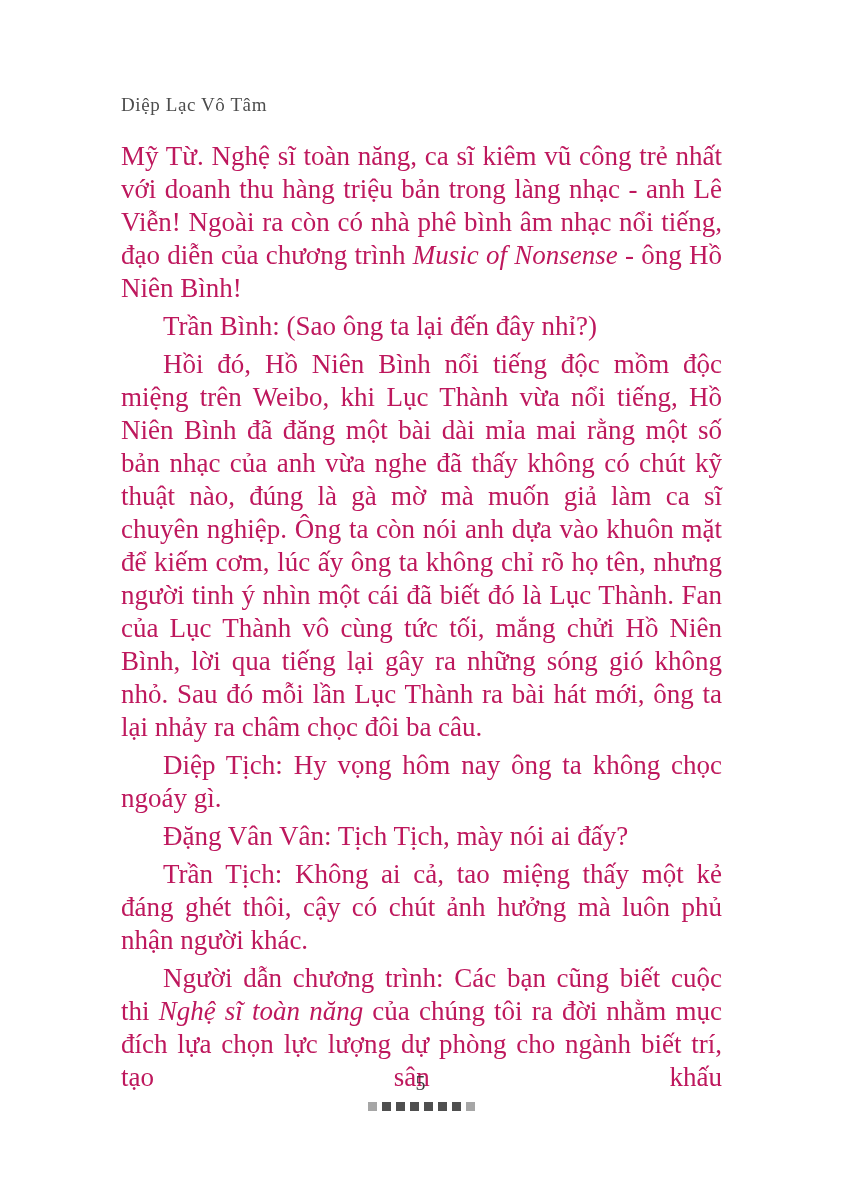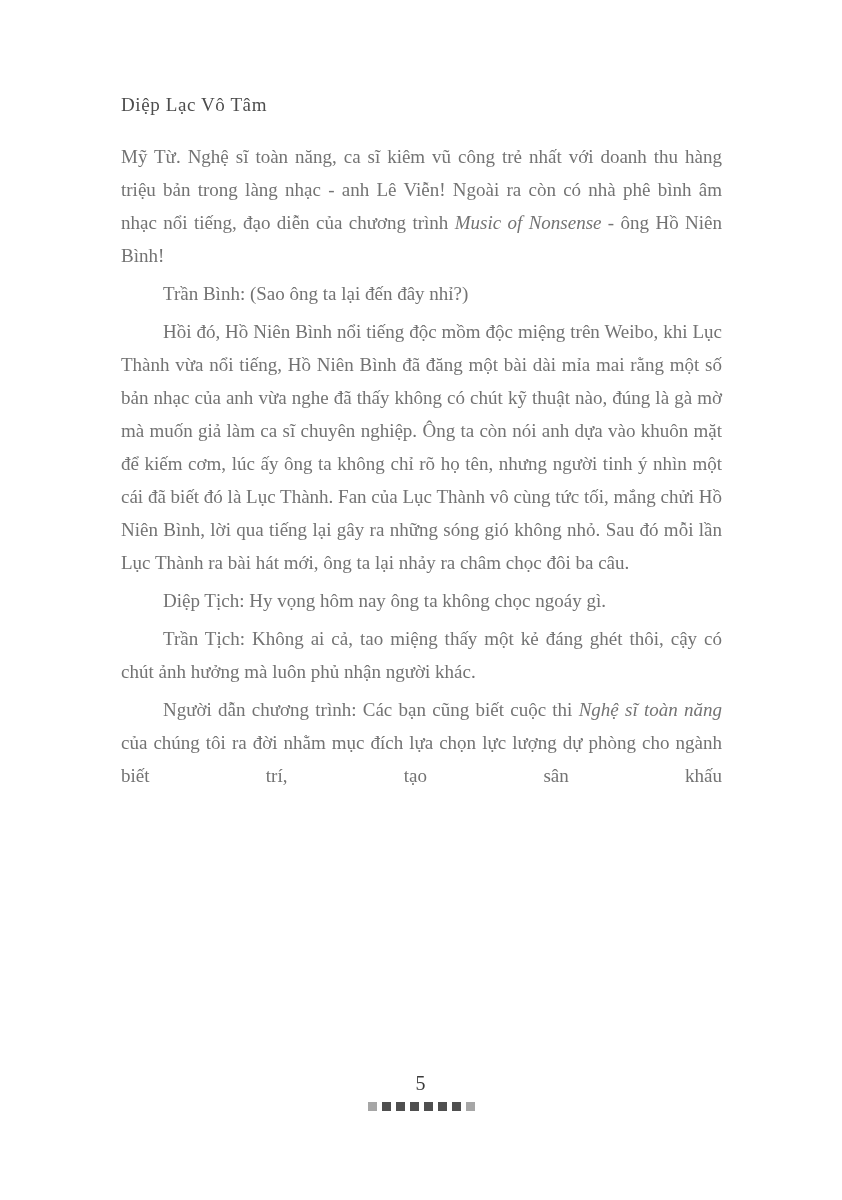--- a/index.html
+++ b/index.html
@@ -29,24 +29,24 @@
     letter-spacing: 0.6px;
   }
   .text-block {
     position: absolute;
     left: 121px;
     top: 140px;
     width: 601px;
   }
   .para {
     margin: 0 0 5px 0;
-    font-size: 19px;
+    font-size: 27px;
     line-height: 33px;
     text-align: justify;
-    color: #737373;
+    color: #be185d;
   }
   .para.indent {
     text-indent: 42px;
   }
   .para em {
     font-style: italic;
   }
   .para.justify-last {
     text-align-last: justify;
   }
@@ -79,20 +79,21 @@
 
 <div class="page">
 
   <div class="running-header">Diệp Lạc Vô Tâm</div>
 
   <div class="text-block">
       <p class="para"><span>Mỹ Từ. Nghệ sĩ toàn năng, ca sĩ kiêm vũ công trẻ nhất với doanh thu hàng triệu bản trong làng nhạc - anh Lê Viễn! Ngoài ra còn có nhà phê bình âm nhạc nổi tiếng, đạo diễn của chương trình </span><em>Music of Nonsense</em><span> - ông Hồ Niên Bình!</span></p>
       <p class="para indent"><span>Trần Bình: (Sao ông ta lại đến đây nhỉ?)</span></p>
       <p class="para indent"><span>Hồi đó, Hồ Niên Bình nổi tiếng độc mồm độc miệng trên Weibo, khi Lục Thành vừa nổi tiếng, Hồ Niên Bình đã đăng một bài dài mỉa mai rằng một số bản nhạc của anh vừa nghe đã thấy không có chút kỹ thuật nào, đúng là gà mờ mà muốn giả làm ca sĩ chuyên nghiệp. Ông ta còn nói anh dựa vào khuôn mặt để kiếm cơm, lúc ấy ông ta không chỉ rõ họ tên, nhưng người tinh ý nhìn một cái đã biết đó là Lục Thành. Fan của Lục Thành vô cùng tức tối, mắng chửi Hồ Niên Bình, lời qua tiếng lại gây ra những sóng gió không nhỏ. Sau đó mỗi lần Lục Thành ra bài hát mới, ông ta lại nhảy ra châm chọc đôi ba câu.</span></p>
       <p class="para indent"><span>Diệp Tịch: Hy vọng hôm nay ông ta không chọc ngoáy gì.</span></p>
+      <p class="para indent"><span>Đặng Vân Vân: Tịch Tịch, mày nói ai đấy?</span></p>
       <p class="para indent"><span>Trần Tịch: Không ai cả, tao miệng thấy một kẻ đáng ghét thôi, cậy có chút ảnh hưởng mà luôn phủ nhận người khác.</span></p>
       <p class="para indent justify-last"><span>Người dẫn chương trình: Các bạn cũng biết cuộc thi </span><em>Nghệ sĩ toàn năng</em><span> của chúng tôi ra đời nhằm mục đích lựa chọn lực lượng dự phòng cho ngành biết trí, tạo sân khấu</span></p>
     </div>
 
   <div class="footer">
     <div class="page-number">5</div>
     <div class="ornament">
         <span class="sq" style="background: rgb(166, 166, 166);"></span>
         <span class="sq" style="background: rgb(79, 79, 79);"></span>
         <span class="sq" style="background: rgb(79, 79, 79);"></span>

